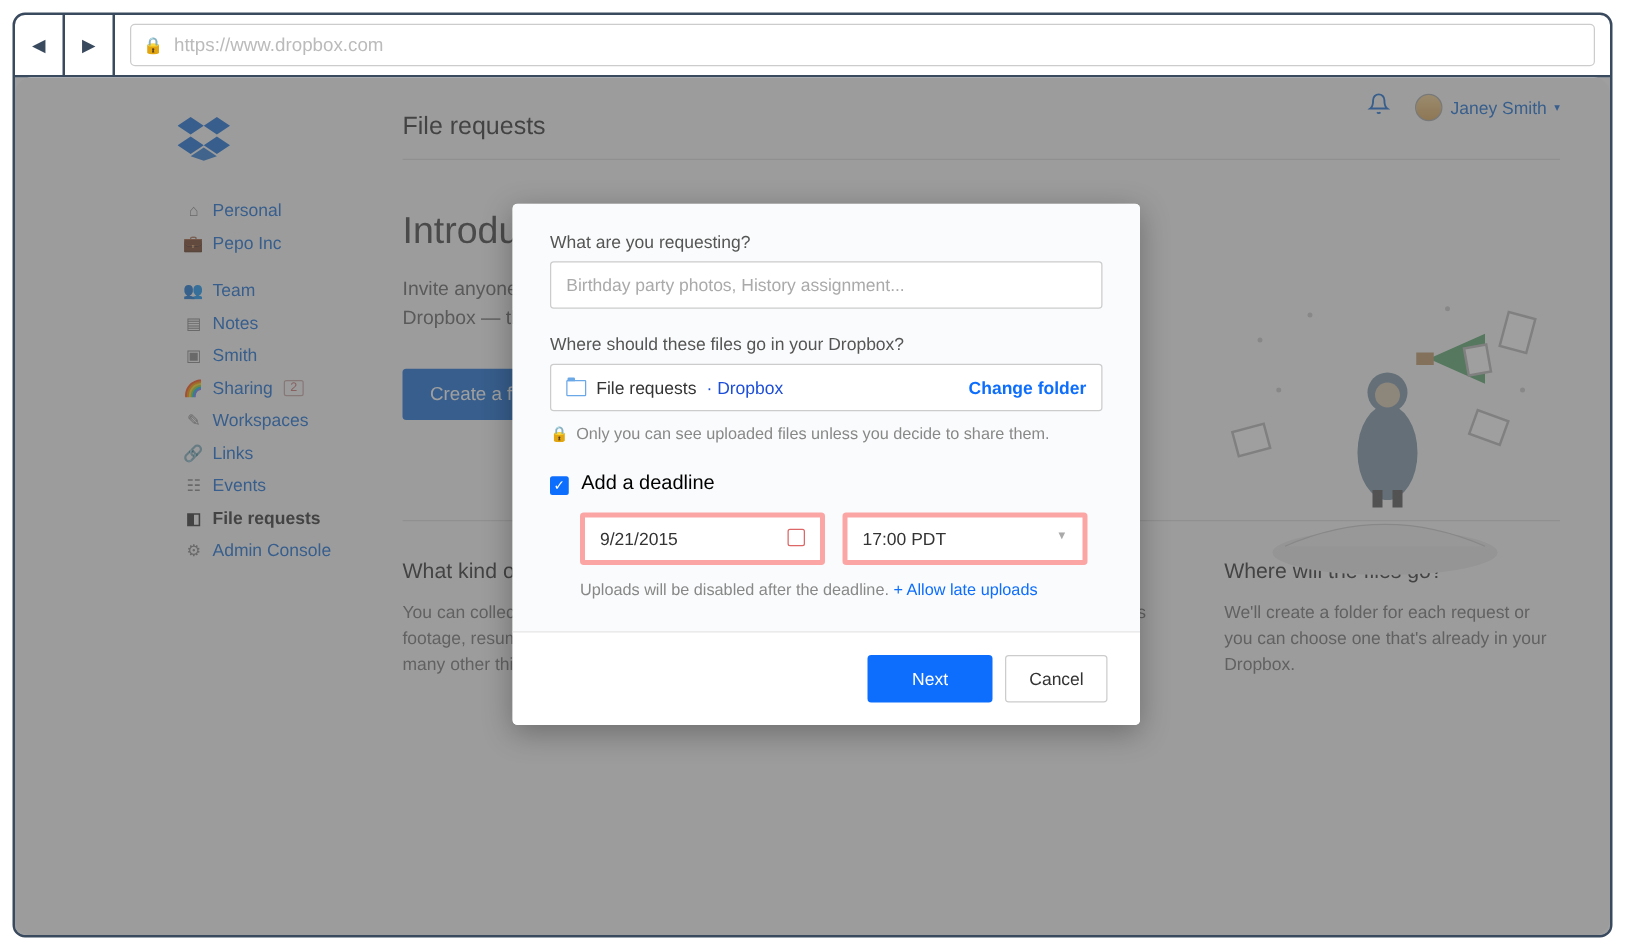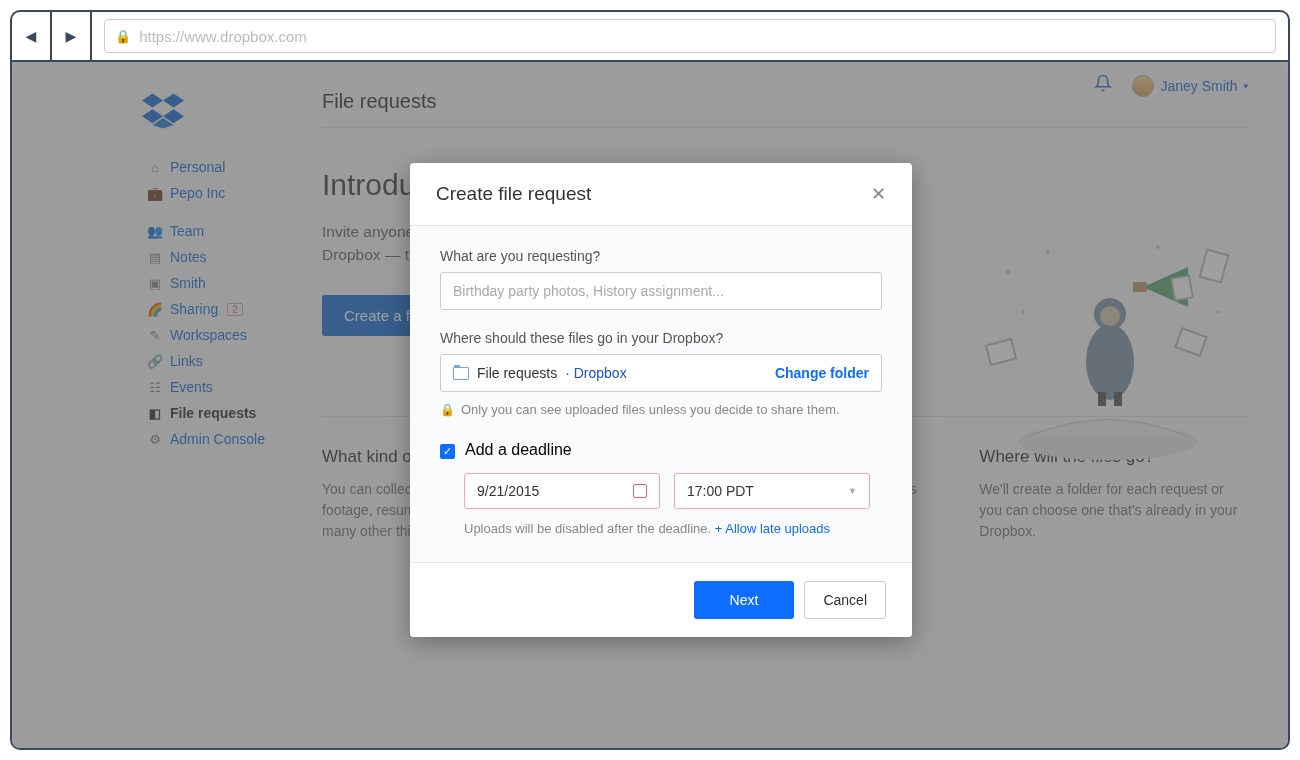--- a/index.html
+++ b/index.html
@@ -62,21 +62,21 @@
 .folder-ico { width: 16px; height: 13px; border: 1px solid #6aa8e8; border-radius: 1px; position: relative; }
 .folder-ico::before { content:""; position:absolute; top:-3px; left:0; width:6px; height:3px; background:#6aa8e8; border-radius:1px 1px 0 0; }
 .folder-sub { color: #1d4ed8; }
 .change-link { color: #0d6efd; font-size: 14px; font-weight: 600; cursor: pointer; }
 .hint { font-size: 13px; color: #888; margin-top: 10px; display: flex; align-items: center; gap: 6px; }
 .hint .lock-ico2 { font-size: 12px; color: #aaa; }
 .chk-row { display: flex; align-items: flex-end; gap: 10px; margin-top: 24px; }
 .chk { width: 15px; height: 15px; background: #0d6efd; border-radius: 2px; display: flex; align-items: center; justify-content: center; cursor: pointer; }
 .chk::after { content:"✓"; color:#fff; font-size:11px; }
 .deadline-fields { display: flex; gap: 14px; margin-top: 14px; margin-left: 24px; }
-.date-box, .time-box { border: 1px solid #fca5a5; border-radius: 3px; background: #fff; padding: 9px 12px; font-size: 14px; color: #333; display: flex; align-items: center; justify-content: space-between; cursor: pointer; }
+.date-box, .time-box { border: 4px solid #fca5a5; border-radius: 3px; background: #fff; padding: 9px 12px; font-size: 14px; color: #333; display: flex; align-items: flex-start; justify-content: space-between; cursor: pointer; }
 .date-box { width: 196px; }
 .time-box { width: 196px; }
 .cal-ico { width: 14px; height: 14px; border: 1.5px solid #d66; border-radius: 2px; position: relative; }
 .dd-caret { font-size: 9px; color: #aaa; }
 .deadline-note { margin-left: 24px; margin-top: 12px; font-size: 13px; color: #888; }
 .deadline-note a { color: #0d6efd; text-decoration: none; cursor: pointer; }
 .modal-foot { padding: 18px 26px; display: flex; justify-content: flex-end; gap: 10px; border-top: 1px solid #e5e5e5; background: #fff; }
 .btn-primary { background: #0d6efd; color: #fff; border: none; padding: 10px 36px; font-size: 14px; border-radius: 3px; font-weight: 400; cursor: pointer; }
 .btn-secondary { background: #fff; color: #333; border: 1px solid #ccc; padding: 10px 18px; font-size: 14px; border-radius: 3px; cursor: pointer; }
 </style>
@@ -215,24 +215,20 @@
             <h3>Where will the files go?</h3>
             <p>We'll create a folder for each request or you can choose one that's already in your Dropbox.</p>
           </div>
         </div>
       </div>
     </div>
 
     <div class="dim-overlay"></div>
 
     <div class="modal">
-      <div class="modal-head">
-        <h2>Create file request</h2>
-        <span class="modal-close">✕</span>
-      </div>
       <div class="modal-body">
         <div class="fld-label">What are you requesting?</div>
         <input class="text-input" placeholder="Birthday party photos, History assignment..." style="">
         <div class="section-gap"></div>
         <div class="fld-label">Where should these files go in your Dropbox?</div>
         <div class="folder-box">
           <div class="folder-left">
             <span class="folder-ico"></span>
             <span>File requests</span>
             <span class="folder-sub"> · Dropbox</span>

